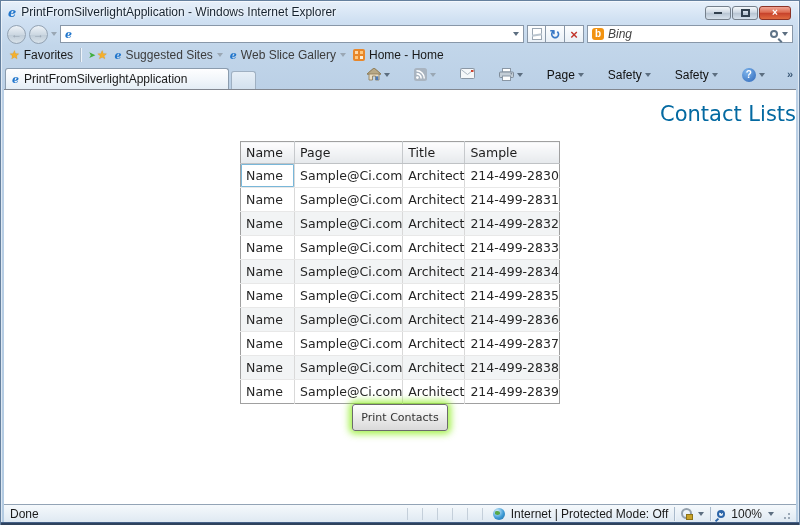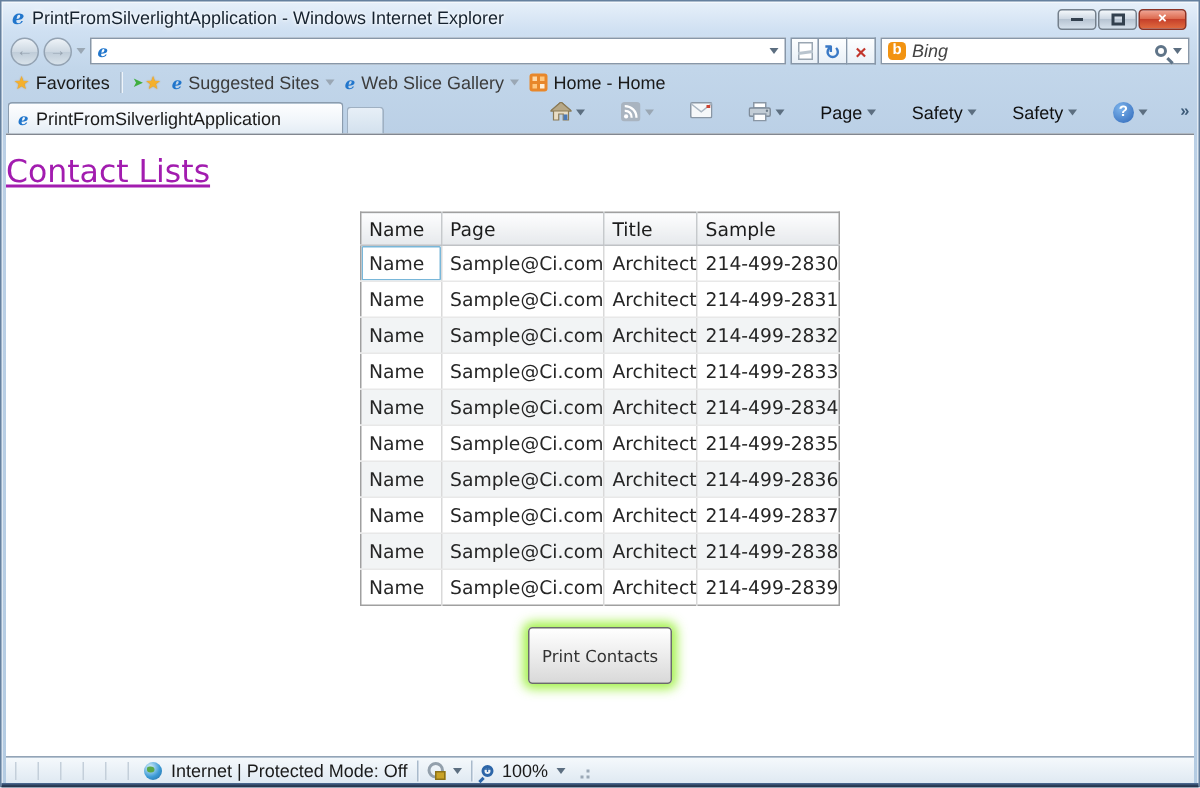--- a/index.html
+++ b/index.html
@@ -90,41 +90,41 @@
   .tab-stub { width:25px; height:18px; margin-left:2px; border:1px solid #9fb0c2; border-bottom:none;
     border-radius:3px 3px 0 0; background:linear-gradient(#e7eff7,#d3e1ee); }
   .command-items { margin-left:auto; display:flex; align-items:flex-start; gap:20px; height:21px; padding-right:2px; }
   .cmd { display:flex; align-items:center; gap:3px; padding:0 2px; white-space:nowrap; color:#101010; }
   .help-circle { width:14px; height:14px; border-radius:50%; color:#fff; text-align:center;
     background:radial-gradient(circle at 35% 30%, #7db4ec, #2d66b8); font:700 10px/14px "Liberation Sans",sans-serif; }
   .overflow-chevron { color:#3c5a78; font-weight:bold; font-size:11px; }
 
   
   .page { height:415px; margin:0 3px; background:#fff; border-top:1px solid #828790; overflow:hidden; font-family:"DejaVu Sans", sans-serif; }
-  .page-title { text-align:left; margin-top:12px; font-size:21px; font-weight:400; color:#a21caf;text-decoration:underline; }
+  .page-title { text-align:right; margin-top:12px; font-size:21px; font-weight:400; color:#0369a1; }
   table.contacts { border-collapse:collapse; margin:15px auto 0; border:1px solid #a0a0a0; table-layout:fixed; }
   col.c-name { width:54px; } col.c-email { width:102px; } col.c-title { width:57px; } col.c-phone { width:89px; }
   .contacts th {
     height:22px; text-align:left; font-weight:400; font-size:12.5px; color:#1c1c1c;
     background:linear-gradient(#fefefe,#ecieee 0, #e6e9ec); background:linear-gradient(#fdfdfe,#e6e9ec);
     border-right:1px solid #c6c9cc; border-bottom:1px solid #bfc2c5; padding:0 0 0 5px;
   }
   .contacts th:last-child { border-right:none; }
   .contacts td {
     height:24px; font-size:12.5px; color:#262626; padding:0 0 0 5px; background:#fff;
     border-right:1px solid #d9d9d9; border-bottom:1px solid #e8e8e8; white-space:nowrap;
   }
   .contacts td:last-child { border-right:none; }
   .contacts tbody tr:last-child td { border-bottom:none; }
   .contacts tbody tr:nth-child(2n+3) td { background:#f2f4f5; }
   .contacts tbody tr:first-child td:first-child {
     box-shadow:inset 0 0 0 1px #79b7d9; border-radius:1px; background:#fff;
   }
   .print-btn {
-    display:block; margin:14px auto 0; width:96px; height:38px;
+    display:block; margin:0 auto 0; width:96px; height:27px;
     border:1px solid #6b6b6b; border-radius:3px; color:#333;
     background:linear-gradient(#ffffff,#eeeeee 45%, #d9d9d9);
     font:11px "DejaVu Sans", sans-serif;
     box-shadow:0 0 7px 3px rgba(140,238,30,.8);
   }
 
   
   .status-bar {
     height:18px; margin:0 3px; display:flex; align-items:center; padding:0 6px;
     background:linear-gradient(#f5f9fc,#dfe9f2); border-top:1px solid #93a4b6; gap:6px;
@@ -366,20 +366,21 @@
             <td>Architect</td>
             <td>214-499-2839</td>
           </tr>
         </tbody>
     </table>
 
     <button class="print-btn">Print Contacts</button>
   </div>
 
   <div class="status-bar">
+    <span class="status-left">Done</span>
     <span class="status-cells">
       <i class="status-cell-sep"></i>
         <i class="status-cell-sep"></i>
         <i class="status-cell-sep"></i>
         <i class="status-cell-sep"></i>
         <i class="status-cell-sep"></i>
         <i class="status-cell-sep"></i>
     </span>
     <span class="globe"></span>
     <span class="zone-text">Internet | Protected Mode: Off</span>

